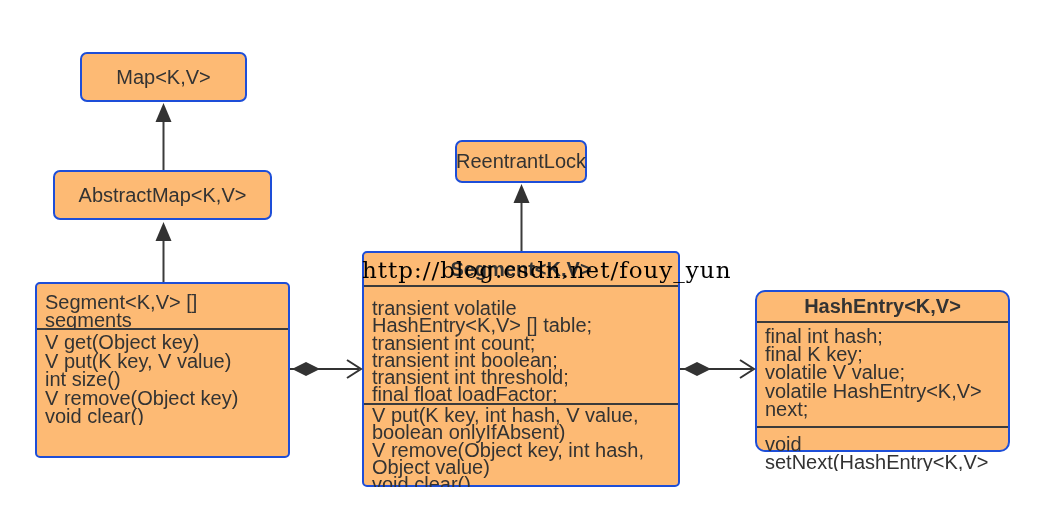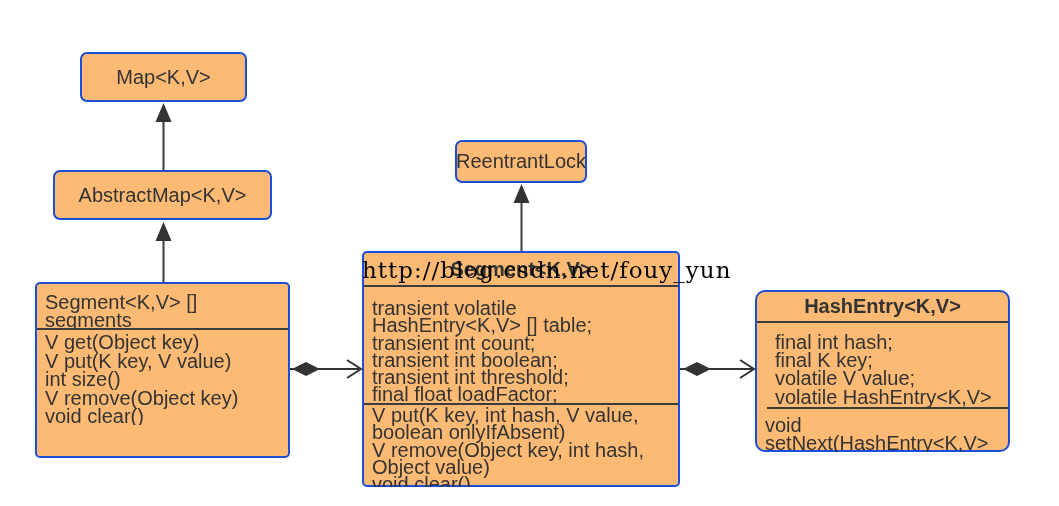--- a/index.html
+++ b/index.html
@@ -57,21 +57,21 @@
   #chm-box .fields-compartment { height: 46px; padding-top: 9px; line-height: 18px; }
   #chm-box .methods-compartment{ height: 95px; padding-top: 3px; line-height: 18.6px; }
 
   #segment-box    { left: 362px; top: 251px; width: 318px; height: 236px; border-radius: 5px; }
   #segment-box .class-title        { height: 34px; }
   #segment-box .fields-compartment { height: 118px; padding-top: 13px; line-height: 17.3px; }
   #segment-box .methods-compartment{ height: 82px;  padding-top: 2px;  line-height: 17.3px; }
 
   #hashentry-box  { left: 755px; top: 290px; width: 255px; height: 162px; border-radius: 10px; }
   #hashentry-box .class-title        { height: 31px; }
-  #hashentry-box .fields-compartment { height: 86px; padding-top: 10px; line-height: 18.2px; margin-left: 10px; }
+  #hashentry-box .fields-compartment { height: 105px; padding-top: 4px; line-height: 18.2px; }
   #hashentry-box .methods-compartment{ height: 43px; padding-top: 7px; line-height: 18px; }
 
   
   #connector-layer {
     position: absolute;
     left: 0; top: 0;
     width: 1059px; height: 506px;
     z-index: 3;
     pointer-events: none;
   }

